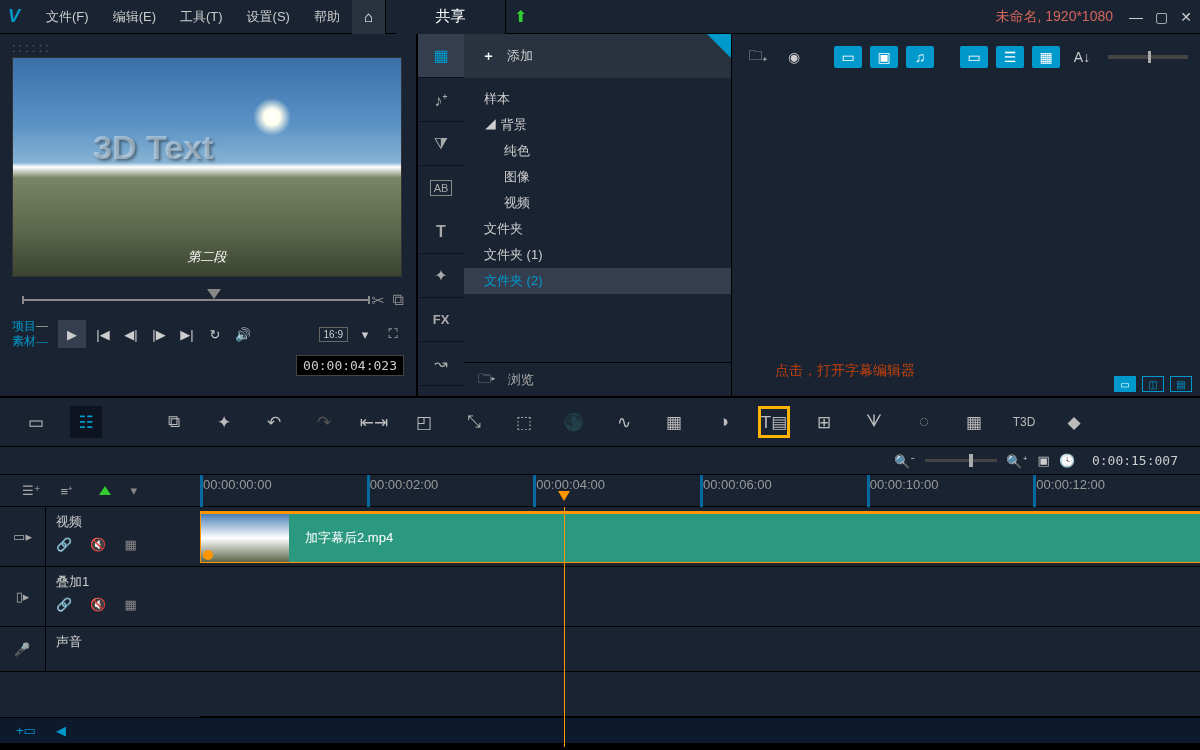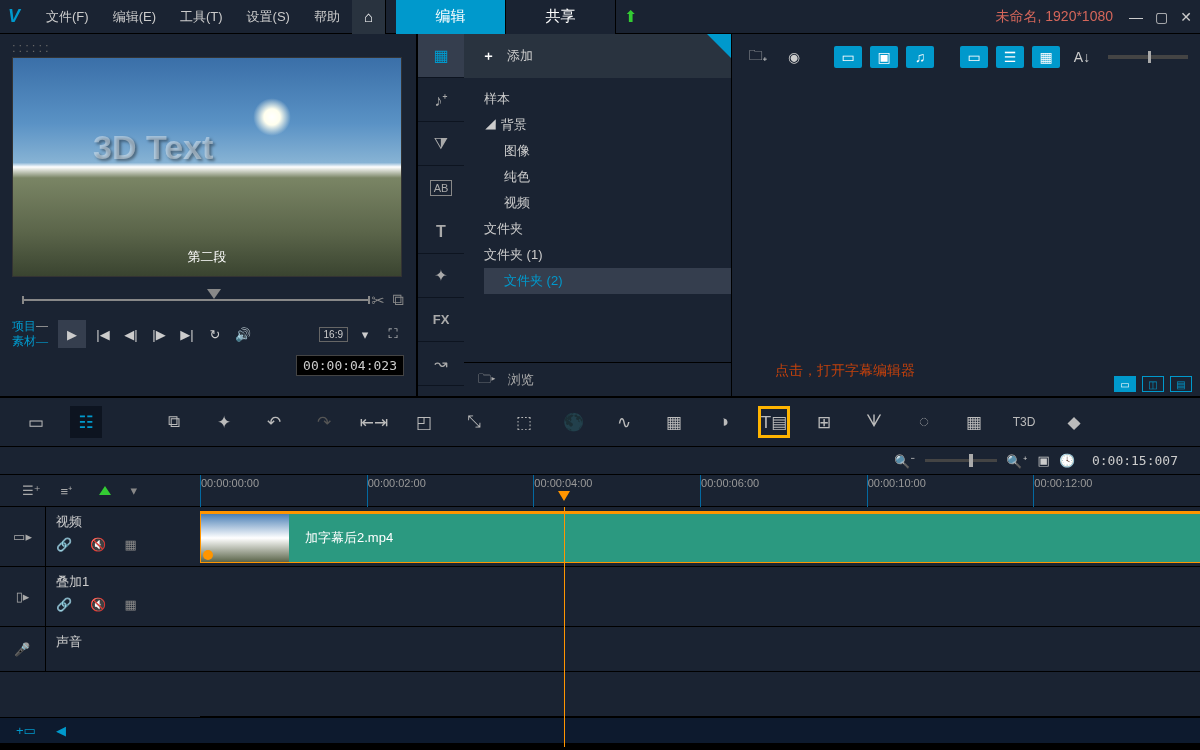--- a/index.html
+++ b/index.html
@@ -14,21 +14,21 @@
 .up-arrow { color: #3c3; margin-left: 8px; font-size: 16px; }
 .title-right { margin-left: auto; color: #d4665a; font-size: 14px; }
 .win-ctrl { margin-left: 16px; color: #ccc; display: flex; gap: 12px; font-size: 14px; }
 
 .upper { height: 362px; display: flex; background: #000; }
 .preview-area { width: 416px; background: #1a2332; padding: 6px 12px 0 12px; position: relative; }
 .dots { color: #666; letter-spacing: 3px; margin-bottom: 2px; }
 .preview { width: 390px; height: 220px; background: linear-gradient(180deg,#3a6fa8 0%,#5a92c5 30%,#87b3d4 48%,#fff 50%,#7a8565 55%,#5b654a 80%,#3a4430 100%); border: 1px solid #333; position: relative; overflow: hidden; }
 .sun { position: absolute; top: 40px; right: 110px; width: 38px; height: 38px; background: radial-gradient(#fff,#ffe 30%,rgba(255,255,230,0) 70%); border-radius: 50%; }
 .threed { position: absolute; top: 70px; left: 80px; font-size: 34px; font-weight: bold; color: rgba(255,255,255,0.4); text-shadow: 2px 2px 3px rgba(0,0,0,0.4); }
-.subcap { position: absolute; bottom: 10px; left: 50%; transform: translateX(-50%); color: #fff; font-size: 13px; }
+.subcap { position: absolute; bottom: 10px; left: 50%; transform: translateX(-50%); color: #fff; font-size: 13px; font-style: italic; }
 .scrub { margin-top: 8px; height: 26px; position: relative; }
 .scrub-line { position: absolute; top: 14px; left: 10px; right: 34px; height: 2px; background: #888; }
 .scrub-line::before,.scrub-line::after { content:''; position:absolute; top:-3px; width:2px; height:8px; background:#888; }
 .scrub-line::before { left:0; } .scrub-line::after { right:0; }
 .scrub-handle { position: absolute; top: 4px; left: 195px; width: 0; height: 0; border-left: 7px solid transparent; border-right: 7px solid transparent; border-top: 10px solid #888; }
 .scrub-icons { position: absolute; right: 0px; top: 6px; color: #888; font-size: 16px; display:flex; gap:8px; }
 .ctrl-row { display: flex; align-items: center; margin-top: 8px; gap: 6px; }
 .src-labels { display: flex; flex-direction: column; font-size: 12px; line-height: 15px; margin-right: 4px; }
 .src-labels span:first-child { color: #999; } .src-labels span:last-child { color: #0099cc; font-family: Liberation Serif, serif; }
 .play-btn { width: 28px; height: 28px; background: #353e4e; display: flex; align-items: center; justify-content: center; cursor: pointer; }
@@ -41,21 +41,21 @@
 .lib-tabs { width: 46px; background: #1a2332; display: flex; flex-direction: column; }
 .lib-tab { height: 44px; display: flex; align-items: center; justify-content: center; color: #aaa; cursor: pointer; font-size: 16px; border-bottom: 1px solid #0d1420; }
 .lib-tab.active { background: #353e4e; color: #0099cc; }
 .lib-tree { width: 268px; background: #1a2332; border-right: 1px solid #000; display:flex; flex-direction:column; }
 .add-row { height: 44px; background: #29333f; display: flex; align-items: center; padding-left: 18px; color: #ccc; position:relative; }
 .add-row .plus { margin-right: 12px; color:#fff; font-weight:bold; }
 .pin-corner { position:absolute; top:0; right:0; width:0; height:0; border-left:24px solid transparent; border-top:24px solid #0099cc; }
 .tree { padding: 8px 0; flex:1; }
 .tree-item { padding: 4px 0 4px 20px; cursor: pointer; color:#ccc; }
 .tree-item.indent1 { padding-left: 40px; }
-.tree-item.selected { background: #353e4e; color: #0099cc; margin-left: 20px; }
+.tree-item.selected { background: #353e4e; color: #0099cc; }
 .browse-row { height: 34px; border-top: 1px solid #000; display:flex; align-items:center; padding-left:14px; color:#aaa; gap:12px; }
 .lib-right { flex:1; background:#1a2332; padding:12px; }
 .lib-toolbar { display:flex; gap:8px; align-items:center; }
 .lt-icon { width:28px; height:22px; display:flex; align-items:center; justify-content:center; color:#ccc; cursor:pointer; font-size:14px; border-radius:2px; }
 .lt-icon.blue { background:#0099cc; color:#fff; }
 .lib-slider { margin-left:auto; width:80px; height:4px; background:#444; position:relative; }
 .lib-slider::after { content:''; position:absolute; top:-4px; left:40px; width:3px; height:12px; background:#aaa; }
 .corner-views { position:absolute; bottom:4px; right:8px; display:flex; gap:6px; }
 .cv-icon { width:22px; height:16px; border:1px solid #0099cc; display:flex; align-items:center; justify-content:center; font-size:10px; color:#0099cc; cursor:pointer; }
 .cv-icon.active { background:#0099cc; color:#fff; }
@@ -67,21 +67,21 @@
 .tr-icon.hl { border:3px solid #ffb400; }
 .zoom-slider { width:72px; height:3px; background:#444; position:relative; }
 .zoom-slider::after { content:''; position:absolute; top:-5px; left:44px; width:4px; height:13px; background:#aaa; }
 
 .timeline-area { background:#1a2332; border-top:1px solid #000; }
 .timeline-hdr { height:32px; display:flex; align-items:center; border-bottom:1px solid #000; }
 .th-left { width:200px; display:flex; align-items:center; gap:20px; padding-left:22px; }
 .th-btn { color:#aaa; cursor:pointer; }
 .th-tri { width:0; height:0; border-left:6px solid transparent; border-right:6px solid transparent; border-bottom:9px solid #3c3; margin-left:6px; }
 .ruler { flex:1; display:flex; position:relative; height:32px; }
-.ruler-seg { flex:1; color:#999; font-size:11px; padding-top:2px; border-left:1px solid #0369a1; position:relative; }
+.ruler-seg { flex:1; color:#999; font-size:13px; padding-top:2px; border-left:3px solid #0369a1; position:relative; }
 .tracks { display:flex; }
 .track-headers { width:200px; }
 .track-hdr { height:60px; border-bottom:1px solid #000; display:flex; }
 .track-type { width:46px; display:flex; align-items:center; justify-content:center; color:#aaa; border-right:1px solid #000; }
 .track-info { flex:1; padding:6px 10px; }
 .track-name { color:#ccc; margin-bottom:6px; }
 .track-icons { display:flex; gap:18px; color:#888; font-size:13px; }
 .track-content { flex:1; position:relative; }
 .track-lane { height:60px; border-bottom:1px solid #000; position:relative; }
 .clip { position:absolute; top:4px; left:0; height:52px; background:#2b9980; border:1px solid #ff9500; border-top:3px solid #ff9500; display:flex; align-items:center; }
@@ -97,21 +97,20 @@
 
 <div class="titlebar">
   <span class="logo-v">V</span>
   <span class="menu-item">文件(F)</span>
   <span class="menu-item">编辑(E)</span>
   <span class="menu-item">工具(T)</span>
   <span class="menu-item">设置(S)</span>
   <span class="menu-item">帮助</span>
   <span class="home-btn tab-btn" style="width:34px;background:#29333f">⌂</span>
   <div class="tab-row">
-    <div class="tab-btn active">编辑</div>
     <div class="tab-btn">共享</div>
   </div>
   <span class="up-arrow">⬆</span>
   <span class="title-right">未命名, 1920*1080</span>
   <div class="win-ctrl">
     <span>—</span>
     <span>▢</span>
     <span>✕</span>
   </div>
 </div>
@@ -170,22 +169,22 @@
     </div>
     <div class="lib-tree">
       <div class="add-row">
         <span class="plus">＋</span>
         <span>添加</span>
         <div class="pin-corner"></div>
       </div>
       <div class="tree">
         <div class="tree-item">样本</div>
         <div class="tree-item">◢ <span>背景</span></div>
+        <div class="tree-item indent1">纯色</div>
         <div class="tree-item indent1">图像</div>
-        <div class="tree-item indent1">纯色</div>
         <div class="tree-item indent1">视频</div>
         <div class="tree-item">文件夹</div>
         <div class="tree-item">文件夹 (1)</div>
         <div class="tree-item selected">文件夹 (2)</div>
       </div>
       <div class="browse-row">
         <span>🗀▸</span>
         <span>浏览</span>
       </div>
     </div>

